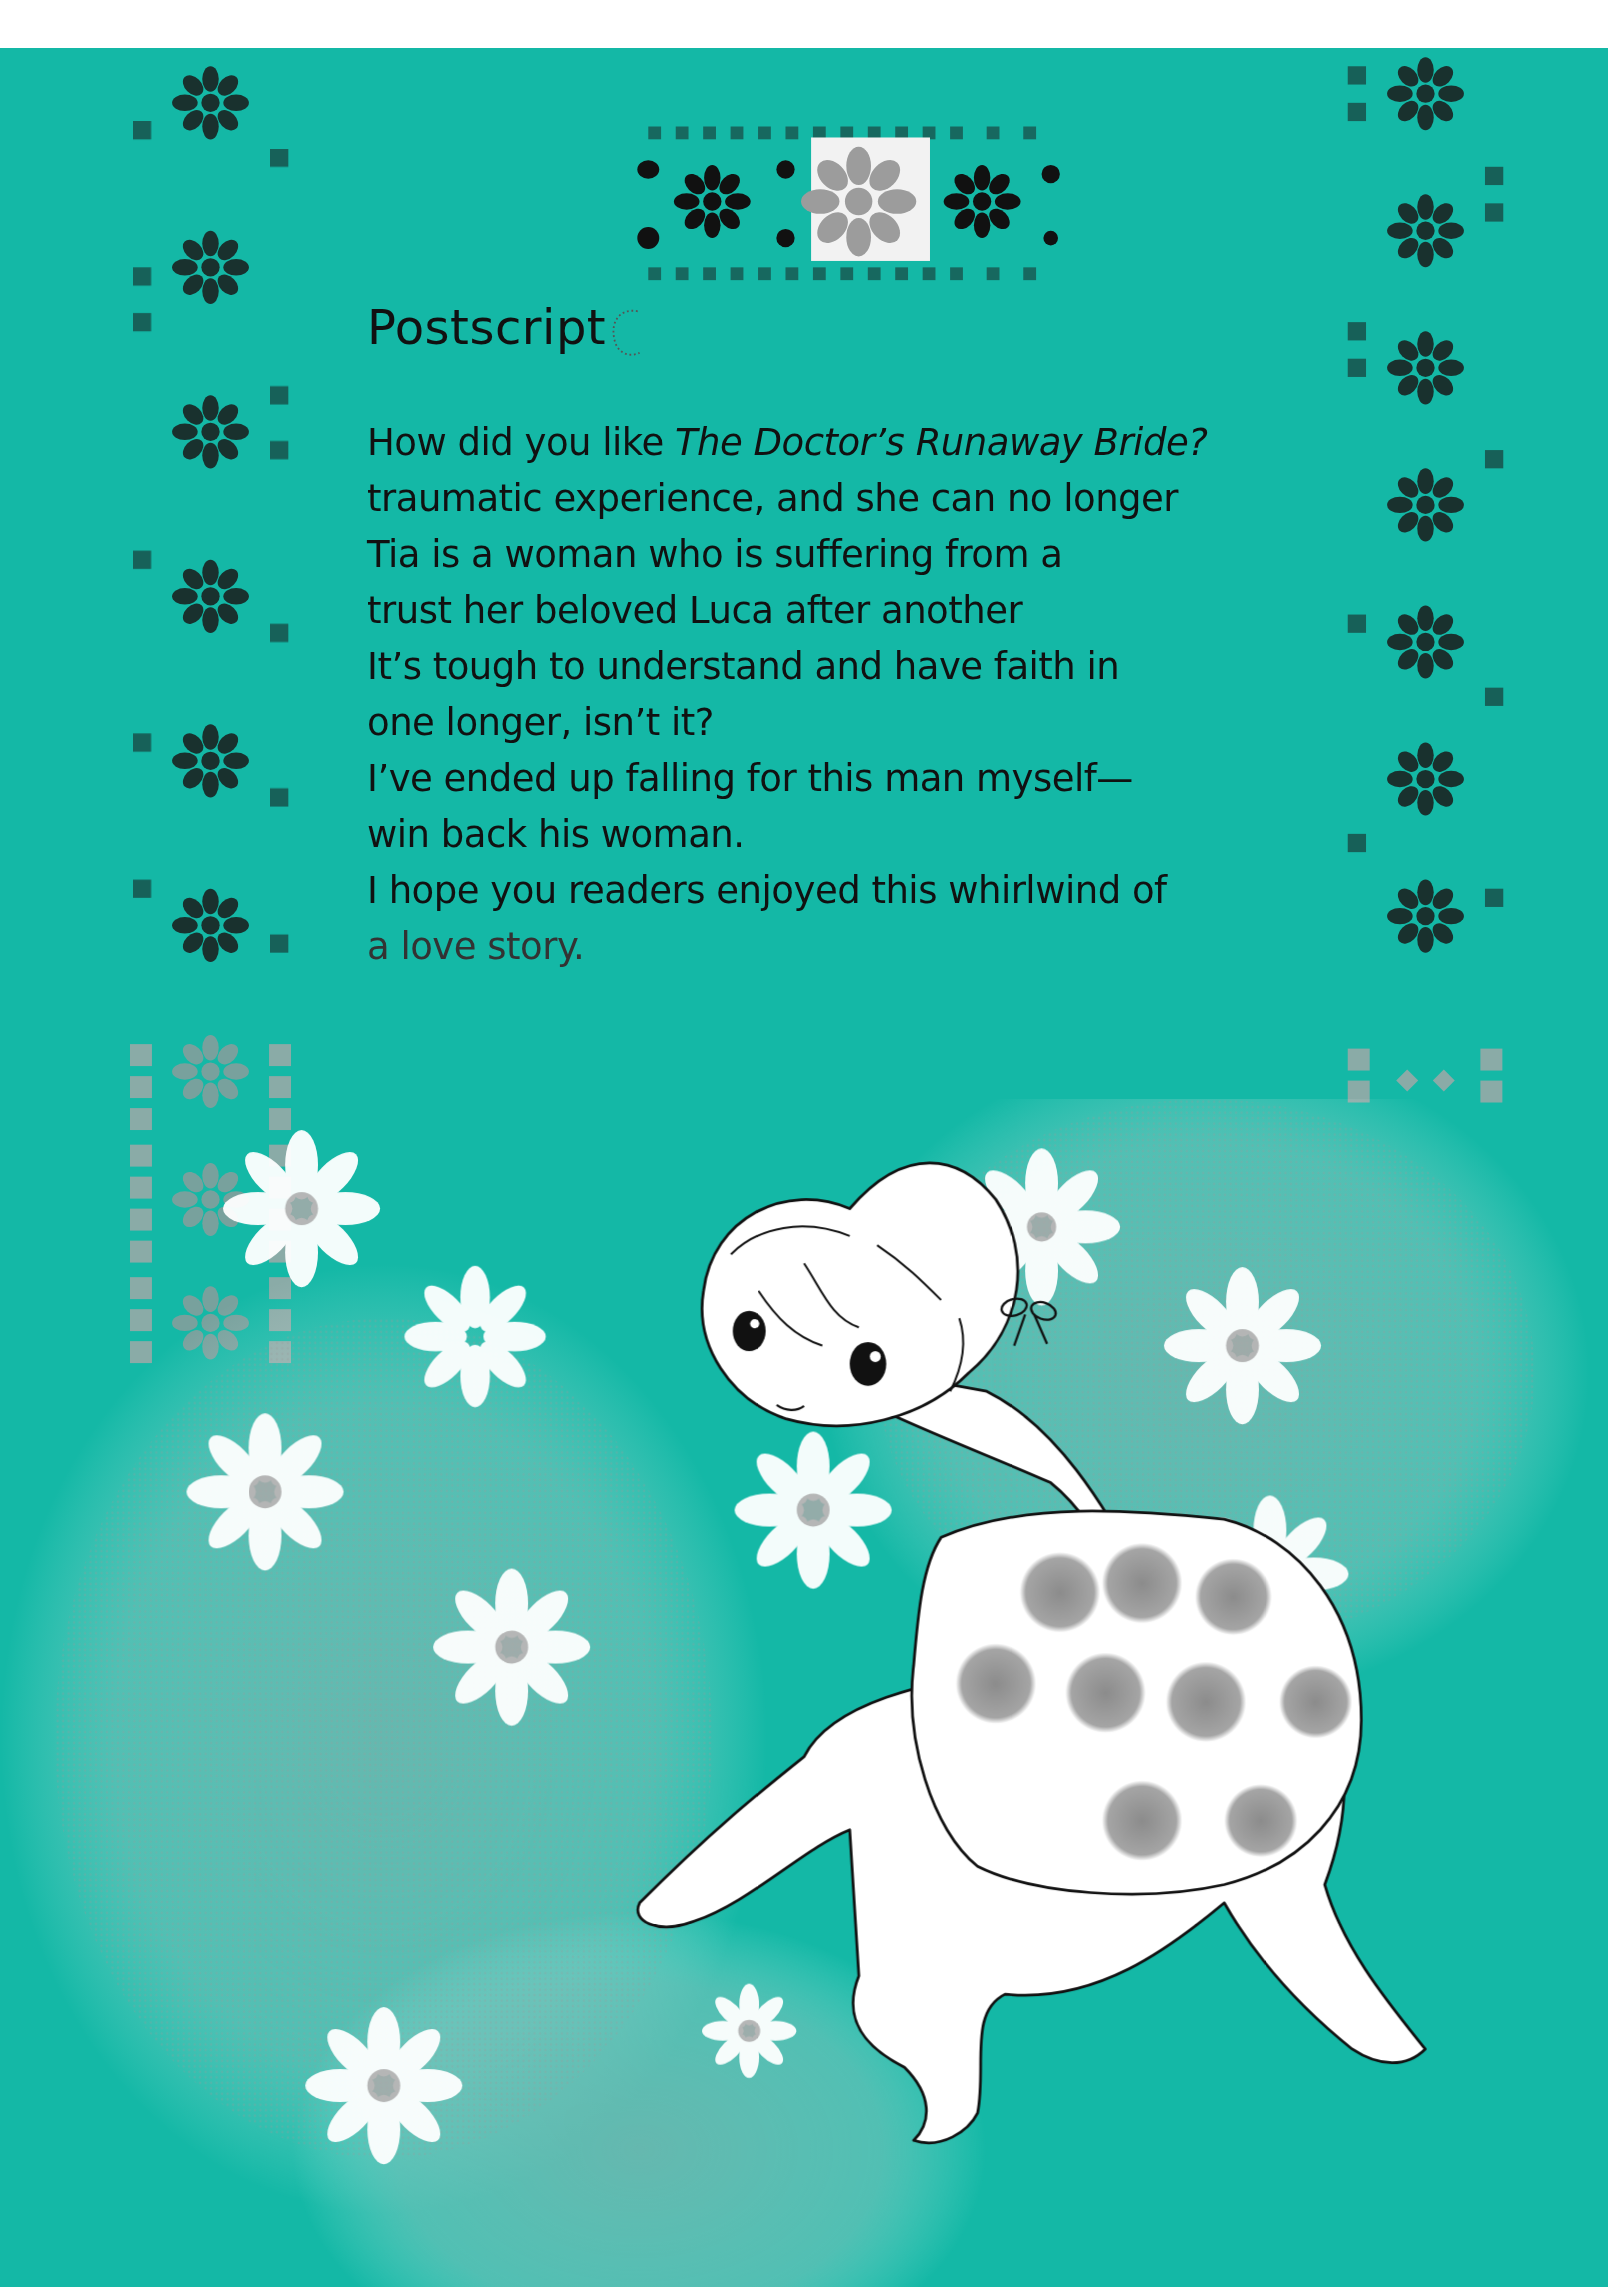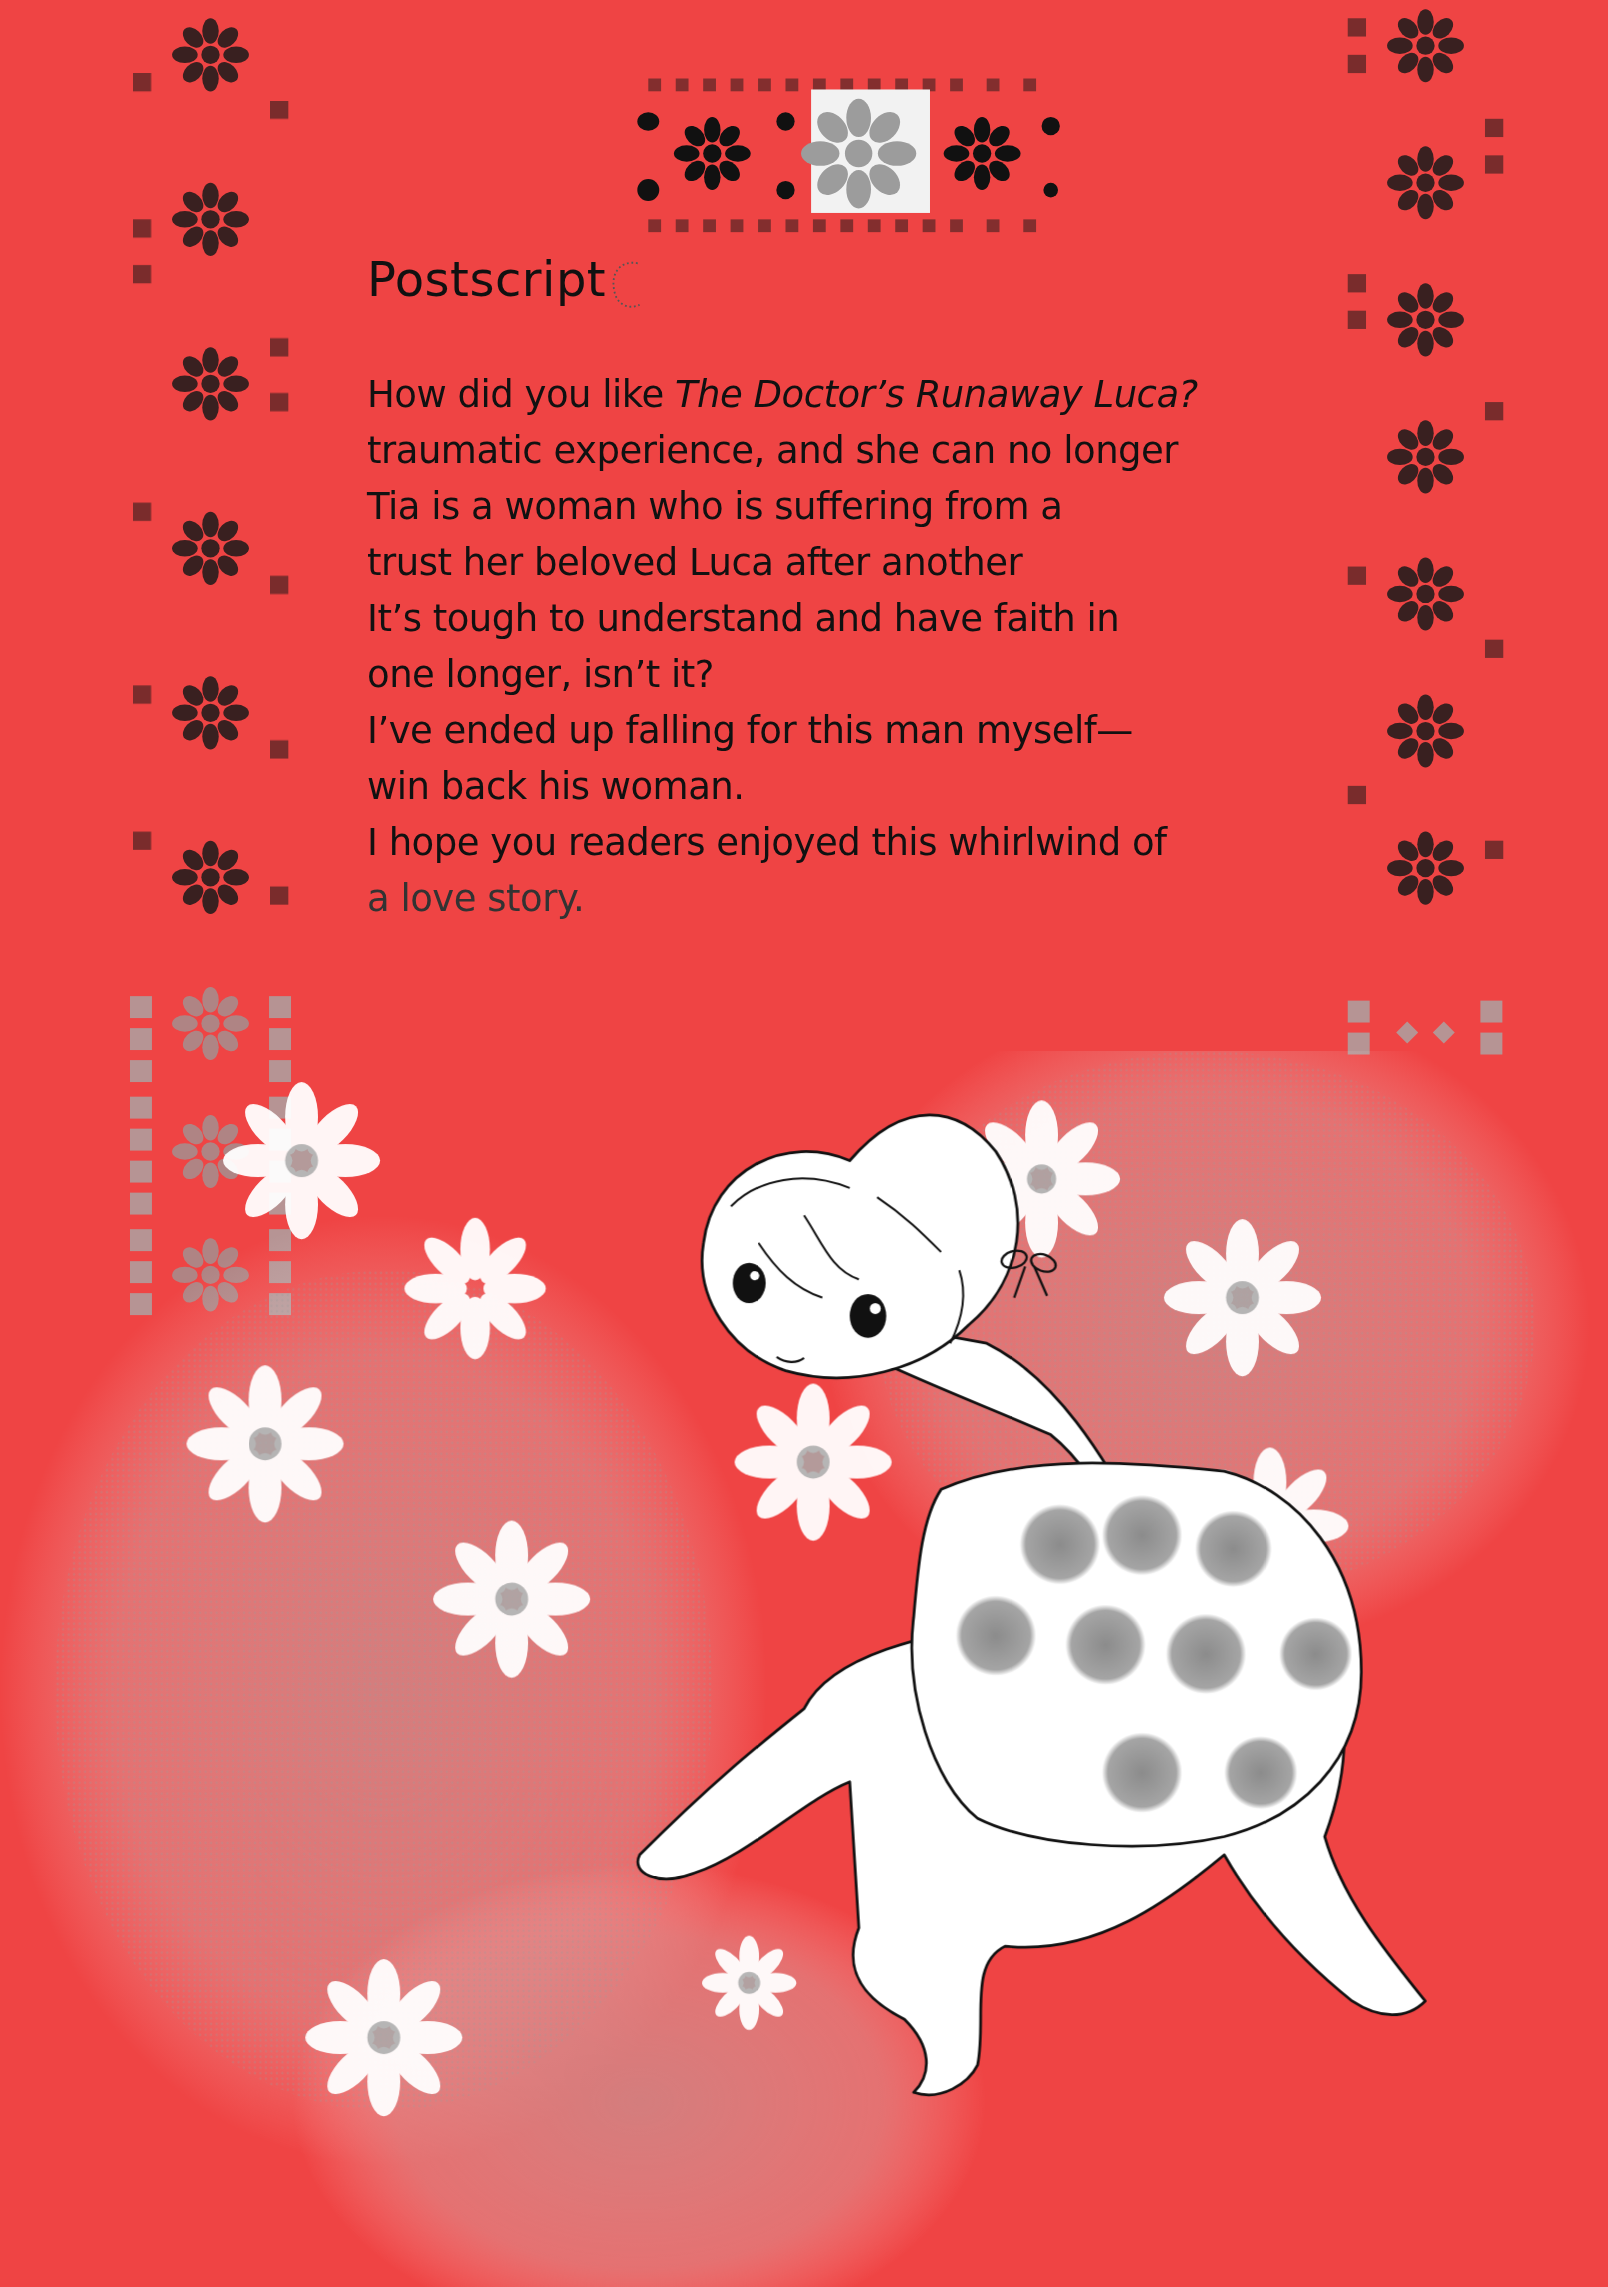--- a/index.html
+++ b/index.html
@@ -10,21 +10,22 @@
     body {
       width: 1608px;
       height: 2287px;
       position: relative;
       overflow: hidden;
       font-family: "DejaVu Sans", sans-serif;
     }
     .page {
       position: absolute;
       inset: 0;
-      background: #ef4444;
+      background: #14b8a6;
+      margin-top: 48px;
     }
 
     
     .border-col {
       position: absolute;
       top: 0;
       width: 183px;
     }
     .border-col.left { left: 119px; height: 1316px; }
     .border-col.right { left: 1334px; height: 1060px; }
@@ -243,21 +244,21 @@
       </g>
     </svg>
   </div>
 
   <div class="postscript-title">Postscript</div>
   <svg class="title-deco" viewBox="0 0 42 64">
     <path d="M34 8 C14 4, 4 20, 8 38 C10 52, 22 60, 36 54" fill="none" stroke="#555" stroke-width="2" stroke-dasharray="2 3"></path>
   </svg>
 
   <div class="body-text">
-    <span class="line"><span>How did you like </span><em>The Doctor’s Runaway Luca?</em></span>
+    <span class="line"><span>How did you like </span><em>The Doctor’s Runaway Bride?</em></span>
     <span class="line">traumatic experience, and she can no longer</span>
     <span class="line">Tia is a woman who is suffering from a</span>
     <span class="line">trust her beloved Luca after another</span>
     <span class="line">It’s tough to understand and have faith in</span>
     <span class="line">one longer, isn’t it?</span>
     <span class="line">I’ve ended up falling for this man myself—</span>
     <span class="line">win back his woman.</span>
     <span class="line">I hope you readers enjoyed this whirlwind of</span>
     <span class="line last">a love story.</span>
   </div>

